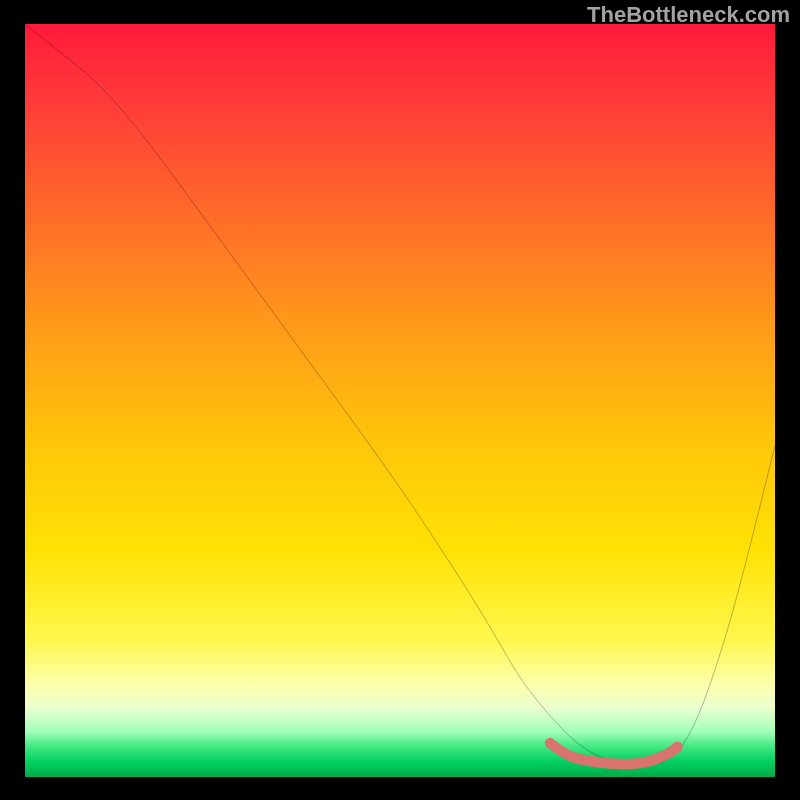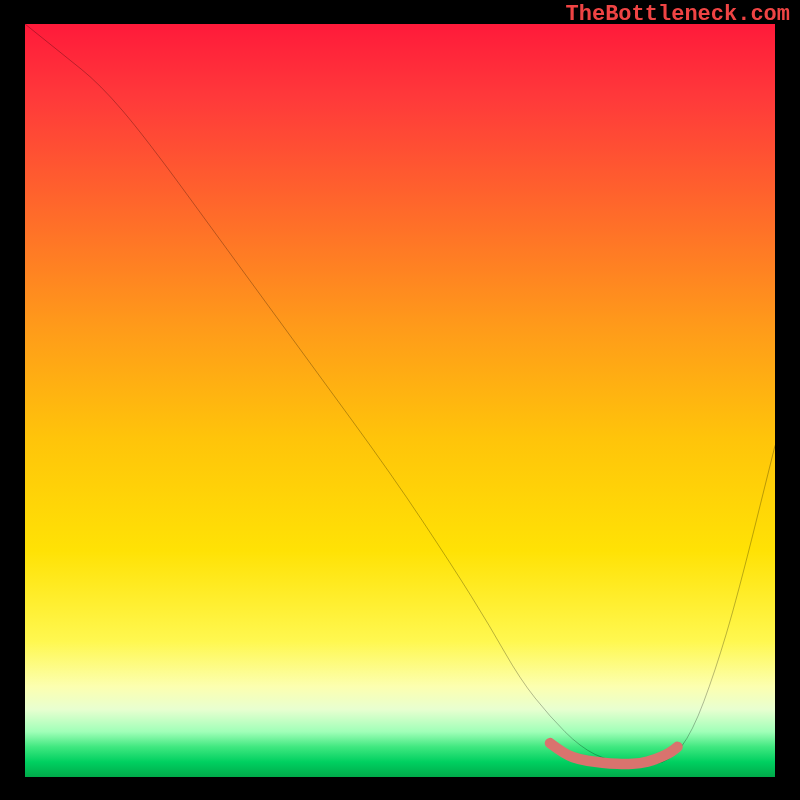--- a/index.html
+++ b/index.html
@@ -7,24 +7,24 @@
   .frame {
     position: relative;
     width: 800px;
     height: 800px;
     background: #000;
   }
   .watermark {
     position: absolute;
     top: 2px;
     right: 10px;
-    font-family: Liberation Mono, monospace;
+    font-family: Liberation Sans, sans-serif;
     font-size: 22px;
     font-weight: bold;
-    color: #ef4444;
+    color: #a3a3a3;
     z-index: 10;
   }
   .plot {
     position: absolute;
     left: 25px;
     top: 24px;
     width: 750px;
     height: 753px;
     overflow: hidden;
   }

